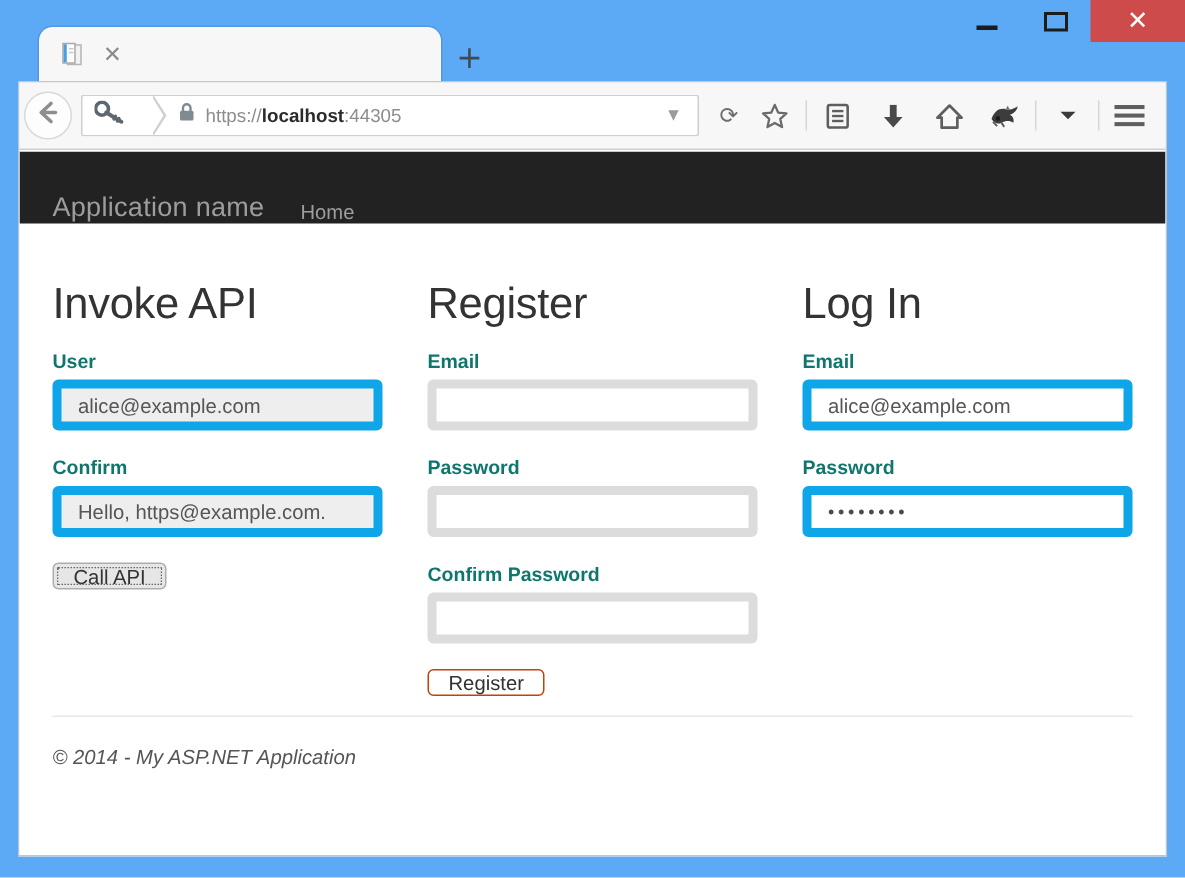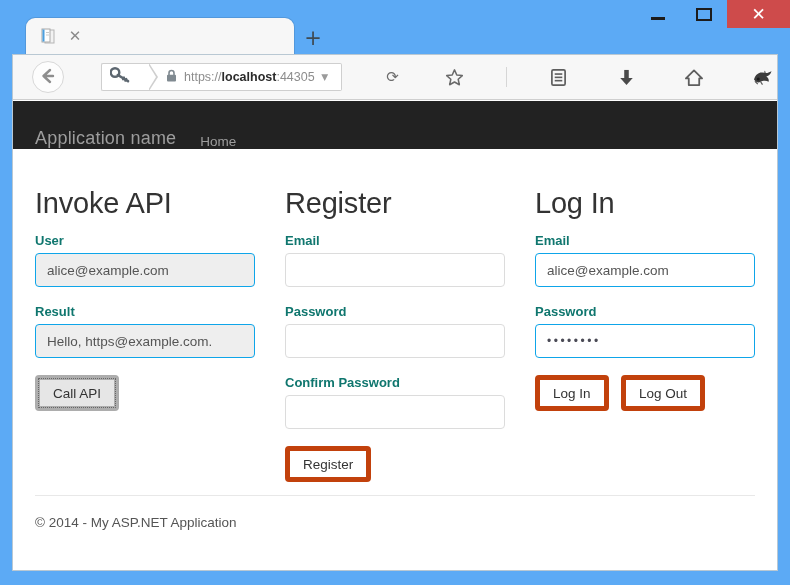--- a/index.html
+++ b/index.html
@@ -71,22 +71,21 @@
     position: absolute; left: 12px; right: 12px; top: 54px; bottom: 14px;
     background: #fff;
     border: 1px solid #b9c8d3;
   }
   #navbar-chrome {
     position: relative;
     height: 45px;
     background: #f7f7f7;
     border-bottom: 1px solid #cfcfcf;
     display: flex; align-items: center;
-    padding: 0 6px 0 19px;
-    gap: 31px;
+    padding: 0 6px 0 3px;
   }
   #back-button {
     width: 32px; height: 32px; border-radius: 50%;
     border: 1px solid #d8d8d8; background: #fdfdfd;
     flex: none; display: flex; align-items: center; justify-content: center;
     color: #8e8e8e; font-size: 19px; line-height: 19px;
     font-family: "DejaVu Sans", sans-serif;
   }
   #urlbar-wrap {
     flex: 1 1 auto; height: 28px; margin-left: 6px; margin-right: 8px;
@@ -173,50 +172,50 @@
     margin: 10px 0 13px 0;
     font-size: 29px; font-weight: normal; color: #333;
     letter-spacing: -0.2px;
   }
   .field-label {
     font-size: 13px; font-weight: bold; color: #0f766e;
     margin-bottom: 5px;
   }
   .form-input {
     width: 220px; height: 34px;
-    border: 1px solid #0ea5e9; border-radius: 4px;
+    border: 6px solid #0ea5e9; border-radius: 4px;
     background: #fff;
     font-size: 13.5px; color: #555;
     padding: 0 11px;
     display: flex; align-items: center;
     margin-bottom: 17px;
     font-family: "Liberation Sans", sans-serif;
   }
   .form-input.readonly { background: #eeeeee; }
   .form-input.empty { border-color: #dcdcdc; }
   .pwd-dots { letter-spacing: 2.5px; color: #4a4a55; font-size: 12px; }
 
   .btn {
     display: inline-flex; align-items: center; justify-content: center;
-    height: 36px; padding: 0 13px;
-    border: 5px solid #c2410c; border-radius: 4px;
+    height: 18px; padding: 0 13px;
+    border: 1px solid #c2410c; border-radius: 4px;
     background: #fff; color: #333; font-size: 13.5px;
     font-family: "Liberation Sans", sans-serif;
     vertical-align: top;
   }
   .btn.pressed { background: #e6e6e6; border-color: #adadad; outline: 1px dotted #666; outline-offset: -4px; }
   .btn + .btn { margin-left: 8px; }
 
   #footer-rule {
     border: none; border-top: 1px solid #e8e8e8;
     margin: 13px 0 0 0;
   }
   #footer-text {
     padding-top: 19px;
-    font-size: 13.5px; color: #555;
+    font-size: 13.5px; color: #555; font-style: italic;
   }
 </style>
 </head>
 <body>
 
 <div id="window-frame">
 
   <div id="titlebar">
     <div id="window-controls">
       <div class="winbtn" id="btn-min">
@@ -344,21 +343,21 @@
 
           <div class="col">
             <h1>Invoke API</h1>
 
             <div>
               <div class="field-label">User</div>
               <div class="form-input readonly">alice@example.com</div>
             </div>
 
             <div>
-              <div class="field-label">Result</div>
+              <div class="field-label">Confirm</div>
               <div class="form-input readonly">Hello, https@example.com.</div>
             </div>
 
             <div class="btn pressed">Call API</div>
           </div>
 
           <div class="col">
             <h1>Register</h1>
 
             <div>
@@ -385,24 +384,20 @@
             <div>
               <div class="field-label">Email</div>
               <div class="form-input">alice@example.com</div>
             </div>
 
             <div>
               <div class="field-label">Password</div>
               <div class="form-input pwd-dots">••••••••</div>
             </div>
 
-            <div>
-              <div class="btn">Log In</div>
-              <div class="btn">Log Out</div>
-            </div>
           </div>
 
         </div>
 
         <hr id="footer-rule">
         <div id="footer-text">© 2014 - My ASP.NET Application</div>
       </div>
 
     </div>
   </div>

